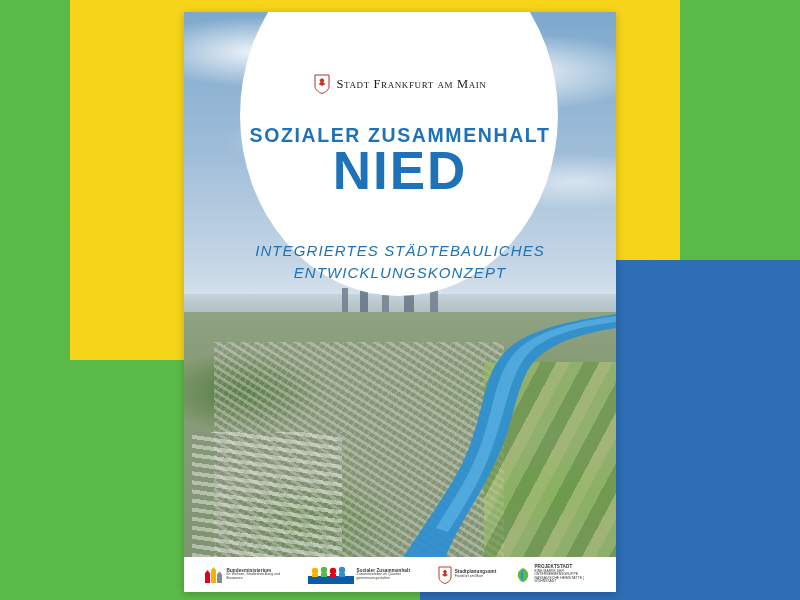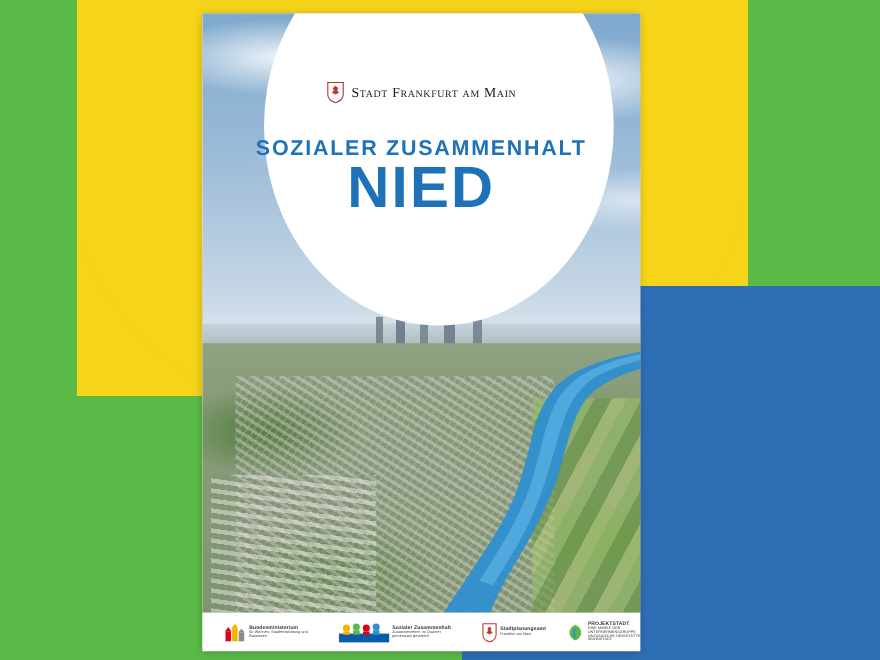--- a/index.html
+++ b/index.html
@@ -66,21 +66,21 @@
     width: 70px;
     height: 600px;
     background: #5aba47;
   }
 
   
   .poster {
     position: absolute;
     left: 184px;
     top: 12px;
-    width: 398px;
+    width: 432px;
     height: 580px;
     background: #ffffff;
     box-shadow: 0 2px 8px rgba(0,0,0,0.22);
     overflow: hidden;
   }
 
   
   .photo {
     position: absolute;
     left: 0;
@@ -299,20 +299,24 @@
     <div class="crest">
       <svg class="crest-icon" width="16" height="20" viewBox="0 0 16 20">
         <path d="M1 1 H15 V12 C15 16 11 18.5 8 19.5 C5 18.5 1 16 1 12 Z" fill="#ffffff" stroke="#b03030" stroke-width="1"></path>
         <path d="M8 4 L10.5 6 L9.5 8.5 L11.5 10 L8 12 L4.5 10 L6.5 8.5 L5.5 6 Z" fill="#c0392b"></path>
       </svg>
       <span class="crest-text">Stadt Frankfurt am Main</span>
     </div>
 
     <div class="kicker">SOZIALER ZUSAMMENHALT</div>
     <div class="bigtitle">NIED</div>
+    <div class="subtitle">
+      <span>INTEGRIERTES STÄDTEBAULICHES</span><br>
+      <span>ENTWICKLUNGSKONZEPT</span>
+    </div>
 
     <div class="footer">
 
       <div class="logo">
         <svg width="20" height="18" viewBox="0 0 20 18">
           <rect x="1" y="8" width="5" height="9" fill="#e2001a"></rect>
           <rect x="7" y="5" width="5" height="12" fill="#f5b301"></rect>
           <rect x="13" y="9" width="5" height="8" fill="#8a8a8a"></rect>
           <path d="M0.5 8 L3.5 4 L6.5 8 Z" fill="#e2001a"></path>
           <path d="M6.5 5 L9.5 1 L12.5 5 Z" fill="#f5b301"></path>

